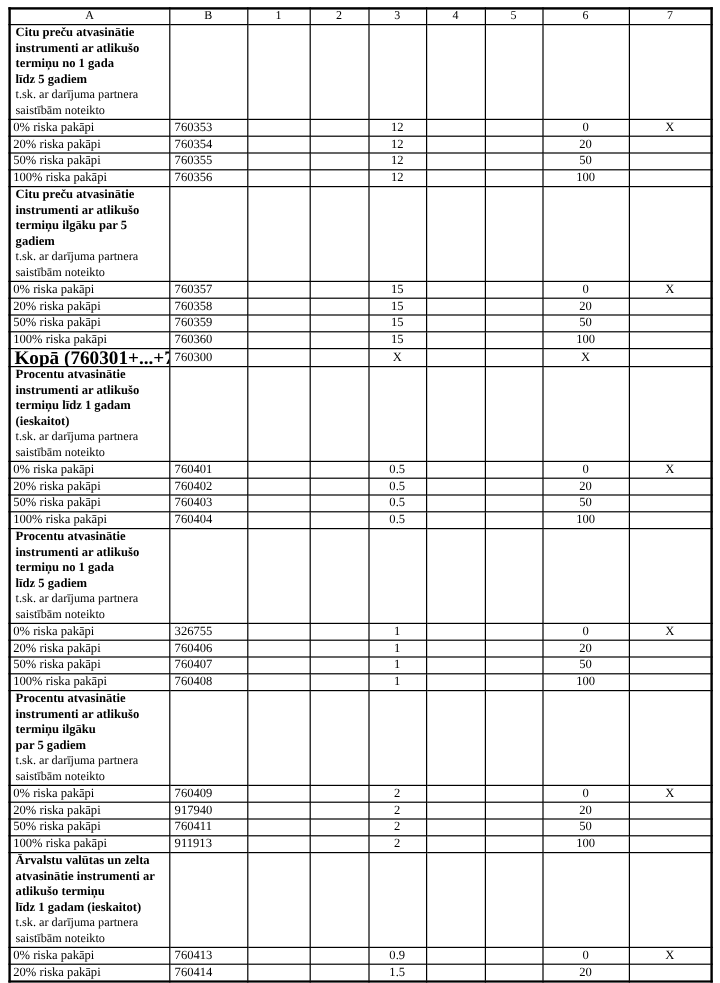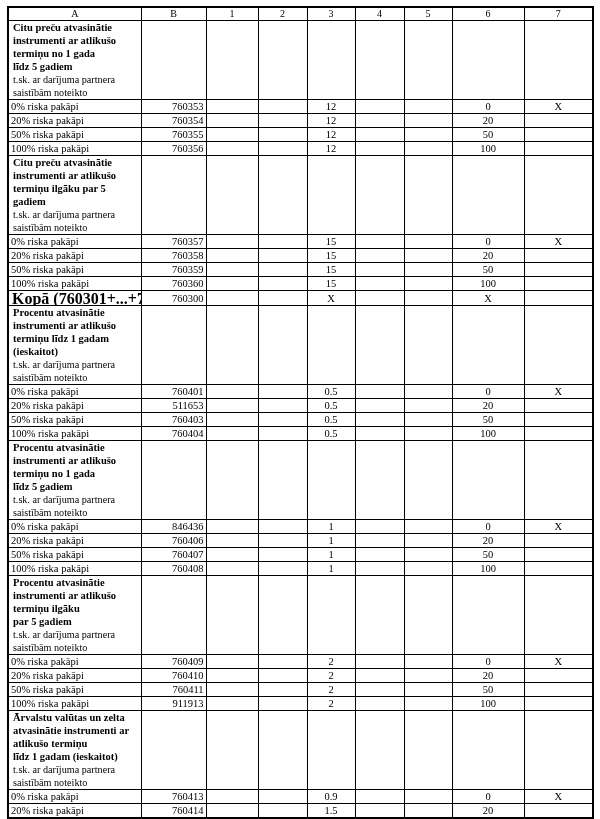--- a/index.html
+++ b/index.html
@@ -22,21 +22,21 @@
     line-height:13px;
     overflow:hidden;
   }
   thead th{
     font-weight:normal;font-size:10px;text-align:center;
     height:12px;line-height:12px;padding:0;
   }
   tr.r-data td{height:13px;vertical-align:middle;}
   td.a{text-align:left;}
   td.rowlabel{white-space:nowrap;}
-  td.code{text-align:right;padding-left:4px;font-size:10.5px;}
+  td.code{text-align:left;padding-left:4px;font-size:10.5px;}
   td.val{text-align:center;}
   td.group{vertical-align:top;padding:0 4px;}
   .gtitle{font-weight:bold;white-space:pre-line;font-size:10.5px;line-height:13px;}
   .gsub{white-space:pre-line;font-size:10.2px;line-height:13px;}
   tr.r-total td{height:14px;vertical-align:middle;}
   td.total-label{font-weight:bold;font-size:16px;white-space:nowrap;padding-left:3px;}
   tr.r-band td{
     font-weight:bold;font-size:11px;height:14px;line-height:14px;
     padding-left:4px;vertical-align:middle;white-space:nowrap;
   }
@@ -229,21 +229,21 @@
           <td class="val"></td>
           <td class="val"></td>
           <td class="val">0.5</td>
           <td class="val"></td>
           <td class="val"></td>
           <td class="val">0</td>
           <td class="val">X</td>
         </tr>
         <tr class="r-data">
           <td class="a rowlabel">20% riska pakāpi</td>
-          <td class="code">511653</td>
+          <td class="code">760402</td>
           <td class="val"></td>
           <td class="val"></td>
           <td class="val">0.5</td>
           <td class="val"></td>
           <td class="val"></td>
           <td class="val">20</td>
           <td class="val"></td>
         </tr>
         <tr class="r-data">
           <td class="a rowlabel">50% riska pakāpi</td>
@@ -280,21 +280,21 @@
           <td></td>
           <td></td>
           <td></td>
           <td></td>
           <td></td>
           <td></td>
           <td></td>
         </tr>
         <tr class="r-data">
           <td class="a rowlabel">0% riska pakāpi</td>
-          <td class="code">846436</td>
+          <td class="code">326755</td>
           <td class="val"></td>
           <td class="val"></td>
           <td class="val">1</td>
           <td class="val"></td>
           <td class="val"></td>
           <td class="val">0</td>
           <td class="val">X</td>
         </tr>
         <tr class="r-data">
           <td class="a rowlabel">20% riska pakāpi</td>
@@ -353,21 +353,21 @@
           <td class="val"></td>
           <td class="val"></td>
           <td class="val">2</td>
           <td class="val"></td>
           <td class="val"></td>
           <td class="val">0</td>
           <td class="val">X</td>
         </tr>
         <tr class="r-data">
           <td class="a rowlabel">20% riska pakāpi</td>
-          <td class="code">760410</td>
+          <td class="code">917940</td>
           <td class="val"></td>
           <td class="val"></td>
           <td class="val">2</td>
           <td class="val"></td>
           <td class="val"></td>
           <td class="val">20</td>
           <td class="val"></td>
         </tr>
         <tr class="r-data">
           <td class="a rowlabel">50% riska pakāpi</td>

